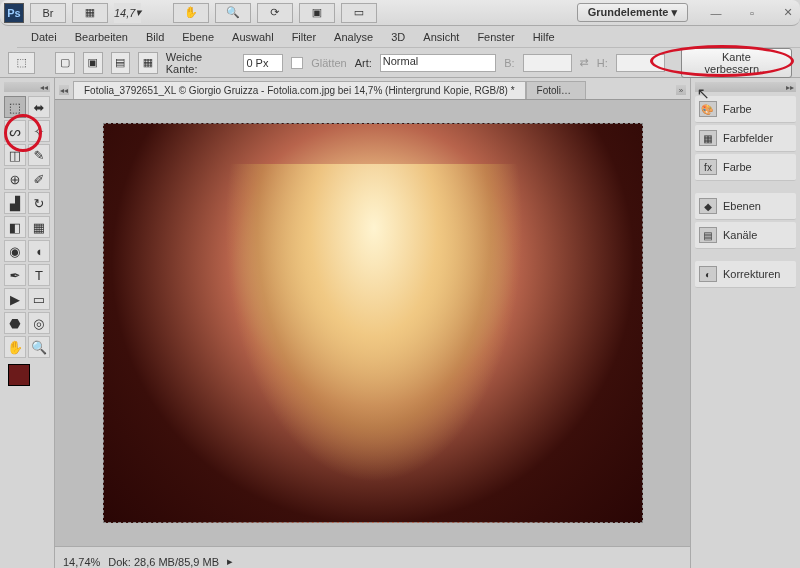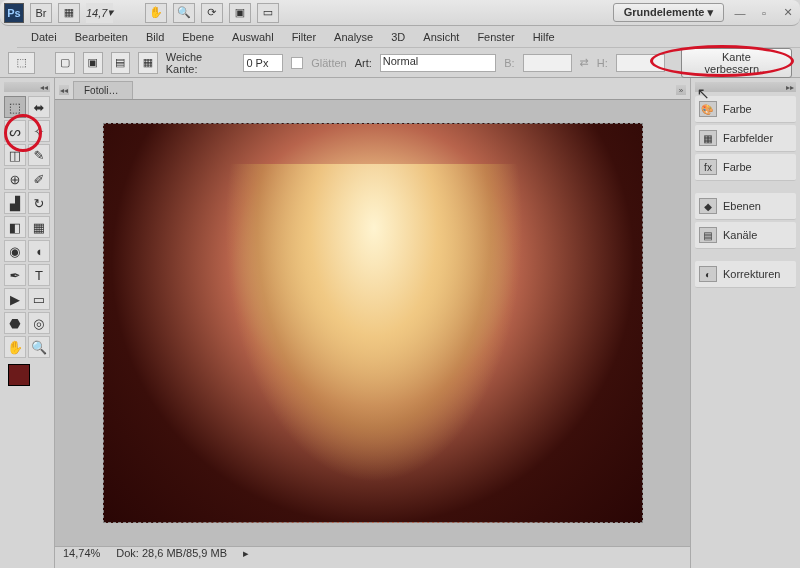--- a/index.html
+++ b/index.html
@@ -1,20 +1,20 @@
 <!DOCTYPE html>
 <html><head>
 <meta charset="utf-8">
 <style>
 *{margin:0;padding:0;box-sizing:border-box;font-family:Tahoma,Arial,sans-serif;font-size:11px;color:#333;}
 body{background:#d5d5d5;width:800px;height:568px;overflow:hidden;position:relative;}
 .topbar{height:26px;background:linear-gradient(#e8e8e8,#d8d8d8);border-bottom:1px solid #aaa;display:flex;align-items:center;padding:0 4px;gap:6px;border-radius:8px;}
 .ps-logo{width:20px;height:20px;background:#1e3a5f;color:#9cf;display:flex;align-items:center;justify-content:center;font-weight:bold;border:1px solid #555;}
-.top-btn{width:22px;height:20px;border:1px solid #aaa;background:#e0e0e0;display:flex;align-items:center;justify-content:center;}
-.top-right{margin-left:auto;display:flex;align-items:center;gap:8px;}
+.top-btn{width:36px;height:20px;border:1px solid #aaa;background:#e0e0e0;display:flex;align-items:center;justify-content:center;}
+.top-right{margin-left:auto;display:flex;align-items:center;gap:20px;}
 .workspace-btn{padding:2px 10px;background:linear-gradient(#f0f0f0,#dcdcdc);border:1px solid #999;border-radius:3px;font-weight:bold;}
 .minmax{width:16px;height:16px;display:flex;align-items:center;justify-content:center;color:#666;}
 .menubar{height:22px;background:#d5d5d5;display:flex;align-items:center;padding:0 14px;gap:18px;border-bottom:1px solid #bbb;margin-left:17px;}
 .menubar span{cursor:default;}
 .optbar{height:30px;background:#d5d5d5;border-bottom:1px solid #aaa;display:flex;align-items:center;padding:0 8px;gap:8px;position:relative;}
 .opt-icon{width:28px;height:22px;border:1px solid #aaa;background:#e8e8e8;display:flex;align-items:center;justify-content:center;}
 .label{font-size:11px;}
 .opt-input{width:40px;height:18px;border:1px solid #aaa;background:#fff;font-size:11px;padding:0 2px;}
 .opt-select{width:119px;height:18px;border:1px solid #aaa;background:#fff;font-size:11px;padding:0 2px;}
 .opt-select-narrow{width:50px;height:18px;border:1px solid #aaa;background:#f0f0f0;}
@@ -31,21 +31,21 @@
 .swatch-fg{position:absolute;width:22px;height:22px;background:#6b1a1a;border:1px solid #000;top:0;left:4px;}
 .swatch-bg{position:absolute;width:22px;height:22px;background:#fff;border:1px solid #000;top:10px;left:14px;z-index:-1;}
 .content{flex:1;display:flex;flex-direction:column;background:#bdbdbd;}
 .tabrow{height:22px;background:#d5d5d5;border-bottom:1px solid #999;display:flex;align-items:flex-end;}
 .tabrow .handle{width:10px;height:10px;background:linear-gradient(#ccc,#bbb);margin:0 4px 4px 4px;display:flex;align-items:center;justify-content:center;color:#555;font-size:8px;}
 .tab{padding:3px 10px;background:#e8e8e8;border:1px solid #aaa;border-bottom:none;font-size:10px;max-width:500px;white-space:nowrap;overflow:hidden;text-overflow:ellipsis;}
 .tab.inactive{background:#c8c8c8;max-width:60px;}
 .canvas{flex:1;background:#bdbdbd;display:flex;align-items:center;justify-content:center;position:relative;overflow:hidden;}
 .img-placeholder{width:540px;height:400px;background:radial-gradient(circle at 50% 35%, #fce9c0 0%, #f4cd8d 18%, #b8644c 38%, #3a0e0a 70%, #2a0605 100%);border:1px dashed #888;position:relative;}
 .hair{position:absolute;top:40px;left:120px;width:300px;height:320px;background:radial-gradient(ellipse at 50% 20%, rgba(255,245,210,.95) 0%, rgba(240,200,130,.9) 30%, rgba(200,150,80,.6) 55%, transparent 70%);}
-.statusbar{height:22px;background:#d5d5d5;border-top:1px solid #aaa;display:flex;align-items:flex-start;padding:0 8px;gap:16px;font-size:10px;}
+.statusbar{height:22px;background:#d5d5d5;border-top:1px solid #aaa;display:flex;align-items:flex-end;padding:0 8px;gap:8px;font-size:10px;}
 .panels{width:110px;background:#d5d5d5;border-left:1px solid #aaa;padding:4px;}
 .panel-head{height:10px;background:linear-gradient(#ccc,#bbb);margin-bottom:4px;display:flex;align-items:center;justify-content:flex-end;padding-right:2px;color:#555;font-size:8px;}
 .panel-item{display:flex;align-items:center;gap:6px;padding:5px 4px;border-bottom:1px solid #c4c4c4;background:#e4e4e4;margin-bottom:2px;border-radius:2px;}
 .panel-icon{width:18px;height:16px;background:#ccc;border:1px solid #999;display:flex;align-items:center;justify-content:center;font-size:10px;}
 .panel-item.blank{background:transparent;border:none;height:8px;padding:0;}
 .cursor{position:absolute;right:90px;top:84px;font-size:16px;z-index:60;pointer-events:none;}
 .dim{color:#999;}
 .chk{width:12px;height:12px;border:1px solid #aaa;background:#fff;display:inline-block;}
 </style>
 </head>
@@ -136,20 +136,21 @@
     </div>
     <div class="swatch-area">
       <div class="swatch-fg"></div>
       <div class="swatch-bg"></div>
     </div>
   </div>
 
   <div class="content">
     <div class="tabrow">
       <div class="handle">◂◂</div>
+      <div class="tab">Fotolia_3792651_XL © Giorgio Gruizza - Fotolia.com.jpg bei 14,7% (Hintergrund Kopie, RGB/8) *</div>
       <div class="tab inactive">Fotolia_3</div>
       <div class="handle" style="margin-left:auto;">»</div>
     </div>
     <div class="canvas">
       <div class="img-placeholder">
         <div class="hair"></div>
       </div>
     </div>
     <div class="statusbar">
       <span>14,74%</span>

